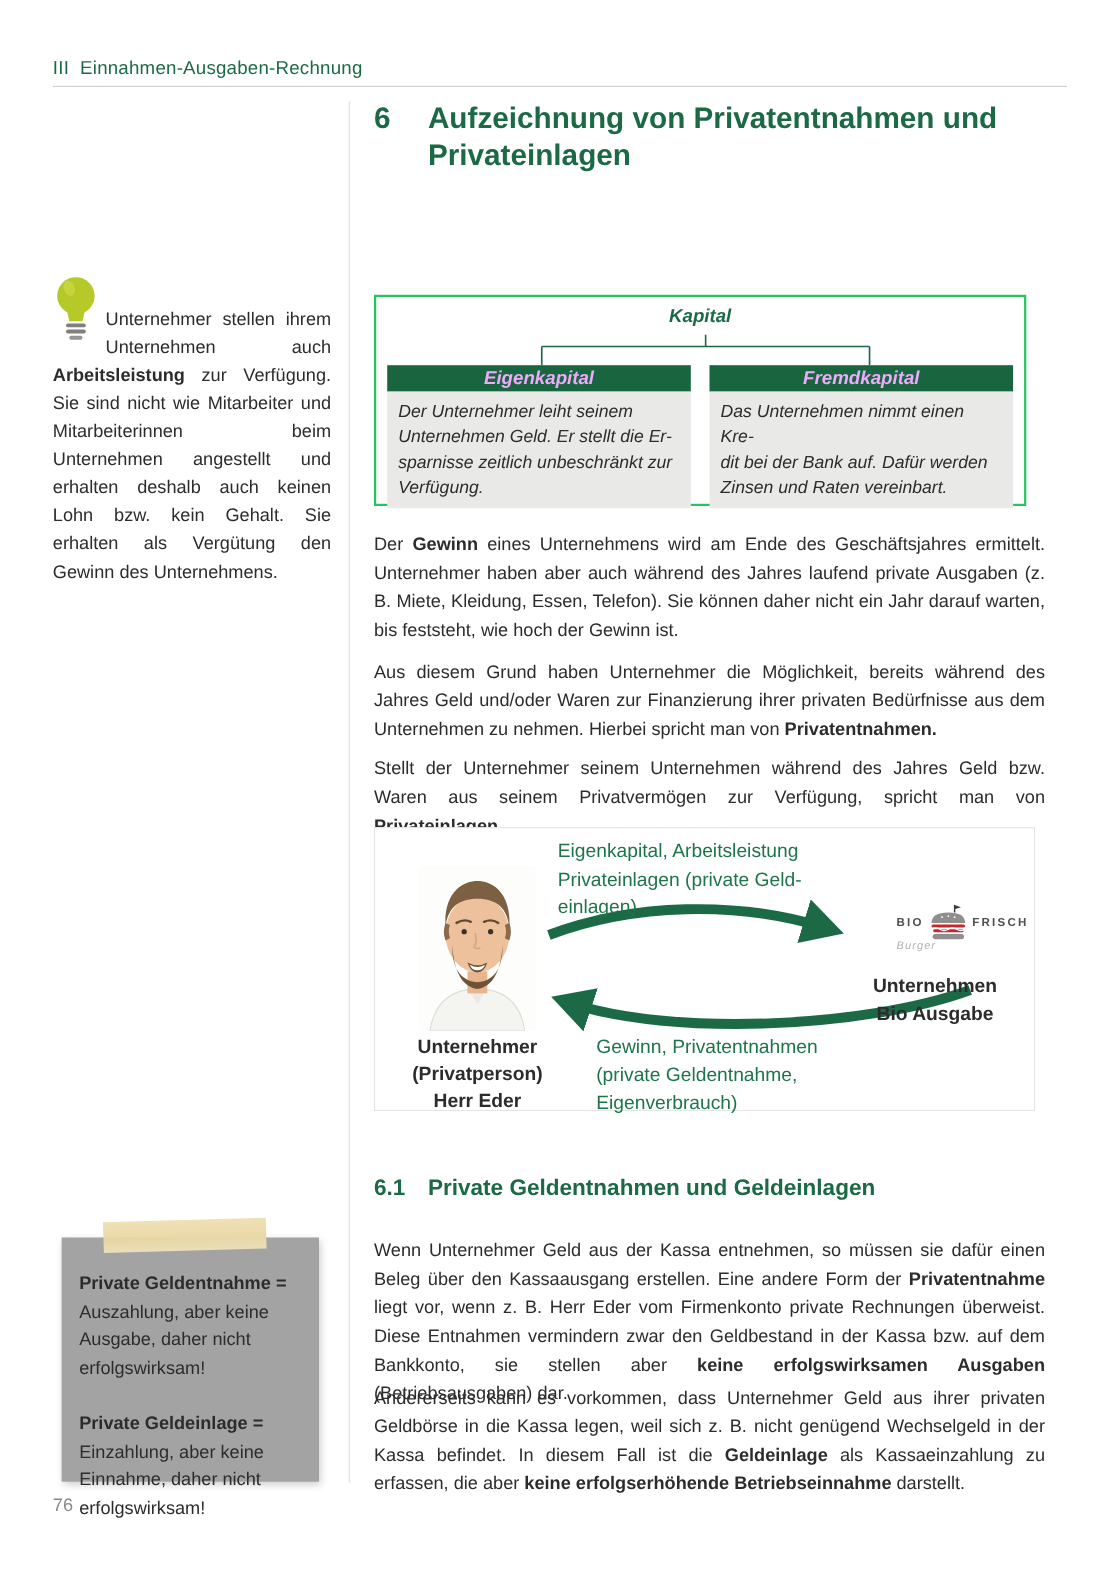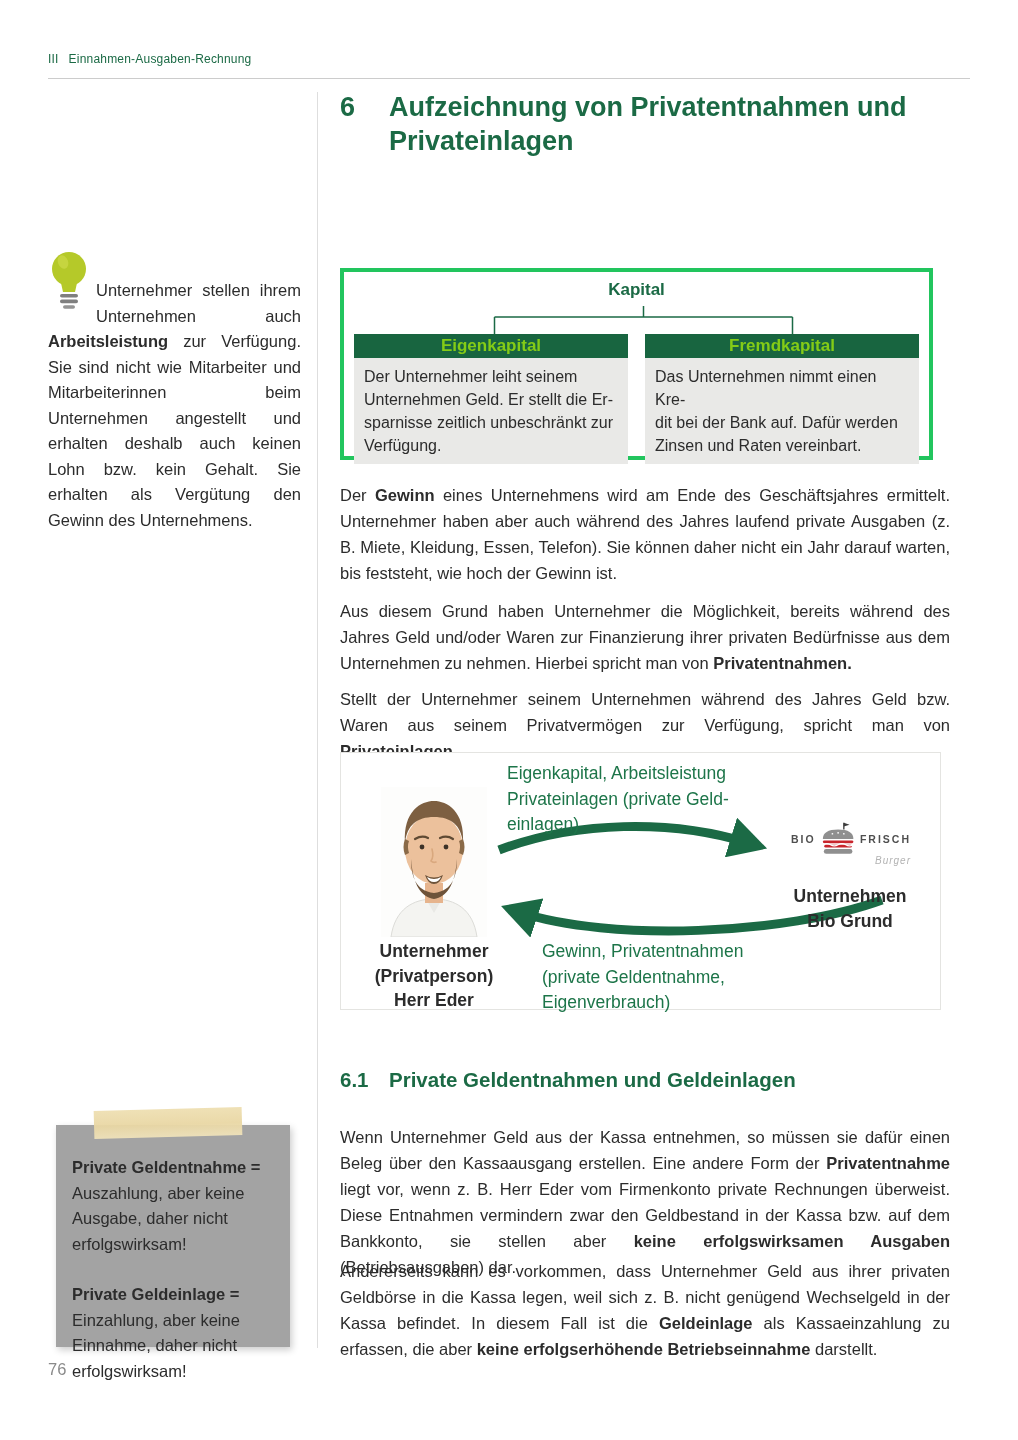--- a/index.html
+++ b/index.html
@@ -8,50 +8,50 @@
     --green-flow:#1d7549;
     --ink:#2c2c2c;
     --boxgray:#e9e9e7;
   }
   *{box-sizing:border-box;margin:0;padding:0;}
   body{margin:0;background:#ffffff;font-family:"Liberation Sans","DejaVu Sans",sans-serif;color:var(--ink);}
   .page{position:relative;width:1018px;height:1440px;background:#fff;overflow:hidden;}
   .abs{position:absolute;}
 
   
-  .breadcrumb{left:48px;top:52px;font-size:12px;color:var(--green);letter-spacing:.2px;}
+  .breadcrumb{left:48px;top:52px;font-size:17px;color:var(--green);letter-spacing:.2px;}
   .breadcrumb .bc-num{margin-right:10px;}
   .header-rule{left:48px;top:78px;width:922px;height:1px;background:#cccccc;}
   .col-divider{left:317px;top:92px;width:1px;height:1256px;background:#dedede;}
 
   
   .chapter-head{left:340px;top:90px;width:614px;display:flex;color:var(--green);}
   .chapter-num{width:49px;font-size:27px;font-weight:700;line-height:34px;}
   .chapter-title{font-size:27px;font-weight:700;line-height:34px;white-space:pre-line;}
 
   .body-para{left:340px;width:610px;font-size:16.5px;line-height:26px;text-align:justify;hyphens:auto;}
   .body-para strong{font-weight:700;}
 
   
-  .kapital-box{left:340px;top:268px;width:593px;height:192px;border:4px solid #22c55e;background:#fff;}
+  .kapital-box{left:340px;top:268px;width:593px;height:192px;border:2px solid #22c55e;background:#fff;font-style:italic;}
   .kapital-root{position:absolute;top:8px;left:0;right:0;text-align:center;font-size:17px;font-weight:700;color:var(--green);}
   .kconnector{position:absolute;top:34px;left:0;}
   .kapital-row{position:absolute;top:62px;left:10px;right:10px;bottom:10px;display:flex;gap:17px;}
   .kcol{flex:1;display:flex;flex-direction:column;}
-  .khead{background:var(--green-bar);color:#84cc16;font-weight:700;font-size:17px;text-align:center;padding:2px 0;height:26px;}
+  .khead{background:var(--green-bar);color:#f0abfc;font-weight:700;font-size:17px;text-align:center;padding:2px 0;height:26px;}
   .kbody{flex:1;background:var(--boxgray);padding:7px 10px;font-size:16px;line-height:23px;white-space:pre-line;}
 
   
   .cycle-box{left:340px;top:752px;width:601px;height:258px;border:1px solid #e4e4e1;background:#fff;}
   .arrows{position:absolute;left:0;top:0;}
   .portrait{position:absolute;left:40px;top:34px;}
   .person-label{position:absolute;left:8px;top:186px;width:170px;text-align:center;font-weight:700;font-size:17.5px;line-height:24.5px;white-space:pre-line;}
   .flow-top{position:absolute;left:166px;top:8px;width:270px;color:var(--green-flow);font-size:17.5px;line-height:25.5px;white-space:pre-line;}
   .flow-bottom{position:absolute;left:201px;top:186px;width:270px;color:var(--green-flow);font-size:17.5px;line-height:25.5px;white-space:pre-line;}
-  .logo{position:absolute;left:450px;top:68px;width:120px;text-align:right;}
+  .logo{position:absolute;left:474px;top:68px;width:120px;text-align:left;}
   .logo-row{display:flex;align-items:center;justify-content:center;gap:4px;}
   .logo-word{font-size:10.5px;font-weight:700;letter-spacing:2px;color:#4f4f4f;}
   .logo-script{font-size:10px;font-style:italic;color:#b3b3b3;letter-spacing:1px;margin-top:-2px;}
   .company-label{position:absolute;left:429px;top:131px;width:160px;text-align:center;font-weight:700;font-size:17.5px;line-height:24.5px;white-space:pre-line;}
 
   
   .section-head{left:340px;top:1068px;width:614px;display:flex;color:var(--green);}
   .section-num{width:49px;font-size:20.5px;font-weight:700;}
   .section-title{font-size:20.5px;font-weight:700;}
 
@@ -178,21 +178,21 @@
           <rect x="4.5" y="24" width="29" height="3" rx="1.5" fill="#c8252c"></rect>
           <path d="M3,24 q4,-2.5 8,0 q4,2.5 8,0 q4,-2.5 8,0 q4,2.5 8,0" fill="none" stroke="#ffffff" stroke-width="1.2"></path>
           <rect x="4" y="28.5" width="30" height="5" rx="2.5" fill="#8f8f8f"></rect>
         </svg>
         <span class="logo-word">FRISCH</span>
       </div>
       <div class="logo-script">Burger</div>
     </div>
 
     <div class="company-label">Unternehmen
-Bio Grund</div>
+Bio Ausgabe</div>
     <div class="flow-bottom">Gewinn, Privatentnahmen
 (private Geldentnahme,
 Eigenverbrauch)</div>
   </section>
 
   <h2 class="abs section-head">
     <span class="section-num">6.1</span>
     <span class="section-title">Private Geldentnahmen und Geldeinlagen</span>
   </h2>
 

